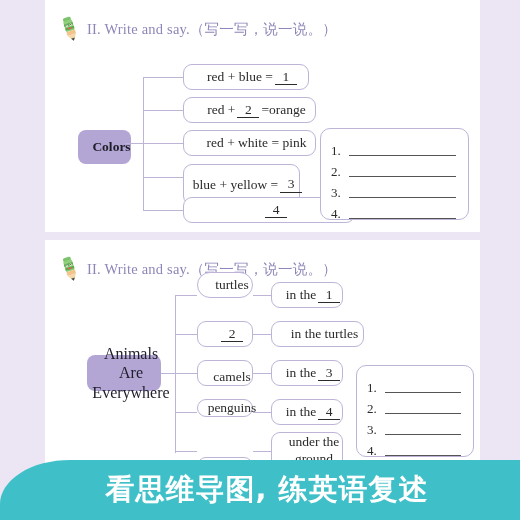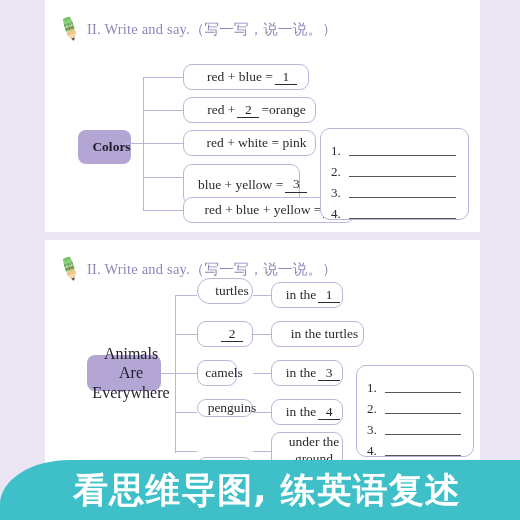--- a/index.html
+++ b/index.html
@@ -140,21 +140,21 @@
   }
   .banner-text {
     position: absolute;
     left: 0; right: 0;
     top: 50%;
     transform: translateY(-50%);
     text-align: center;
     color: #ffffff;
     font-family: "DejaVu Sans", sans-serif;
     font-weight: bold;
-    font-size: 35px;
+    font-size: 29px;
     letter-spacing: 1px;
     padding-left: 14px;
   }
 </style>
 </head>
 <body>
 
 <div class="page">
 
   <div class="card" id="card-1">
@@ -206,27 +206,26 @@
       <div class="node" style="left:138px; top:97px; width:133px; height:26px;">
         <span>red + </span>
           <span class="blank">2</span>
           <span> =orange</span>
       </div>
 
       <div class="node" style="left:138px; top:130px; width:133px; height:26px;">
         <span>red + white  =  pink</span>
       </div>
 
-      <div class="node" style="left:138px; top:164px; width:117px; height:41px;justify-content:space-between;">
+      <div class="node" style="left:138px; top:164px; width:117px; height:41px;">
         <span>blue + yellow  = </span>
           <span class="blank">3</span>
       </div>
 
       <div class="node" style="left:138px; top:197px; width:172px; height:26px;">
-        <span>red + blue + yellow  = </span>
           <span class="blank">4</span>
       </div>
     </div>
 
     <div class="answers" style="left:275px; top:128px; width:149px; height:92px;">
       <div class="ans-row">
         <span class="ans-num">1.</span>
         <span class="ans-line"></span>
       </div>
       <div class="ans-row">
@@ -276,27 +275,27 @@
 
       <div class="ln h" style="left:116px; top:133px; width:14px;"></div>
       <div class="ln v" style="left:130px; top:55px; height:158px;"></div>
 
       <div class="ln h" style="left:130px; top:55px;  width:22px;"></div>
       <div class="ln h" style="left:130px; top:94px;  width:22px;"></div>
       <div class="ln h" style="left:130px; top:133px; width:22px;"></div>
       <div class="ln h" style="left:130px; top:172px; width:22px;"></div>
       <div class="ln h" style="left:130px; top:211px; width:22px;"></div>
 
-      <div class="node" style="left:152px; top:38px; width:56px; height:26px;border-radius:13px;">
+      <div class="node" style="left:152px; top:32px; width:56px; height:26px;border-radius:13px;">
         <span>turtles</span>
       </div>
       <div class="node" style="left:152px; top:81px; width:56px; height:26px;">
         <span class="blank">2</span>
       </div>
-      <div class="node" style="left:152px; top:120px; width:40px; height:26px;">
+      <div class="node" style="left:152px; top:120px; width:56px; height:26px;align-items:flex-end;">
         <span>camels</span>
       </div>
       <div class="node" style="left:152px; top:159px; width:56px; height:18px;">
         <span>penguins</span>
       </div>
       <div class="node" style="left:152px; top:198px; width:56px; height:26px;margin-top:19px;">
         <span>moles</span>
       </div>
 
       <div class="ln h" style="left:208px; top:55px;  width:18px;"></div>

